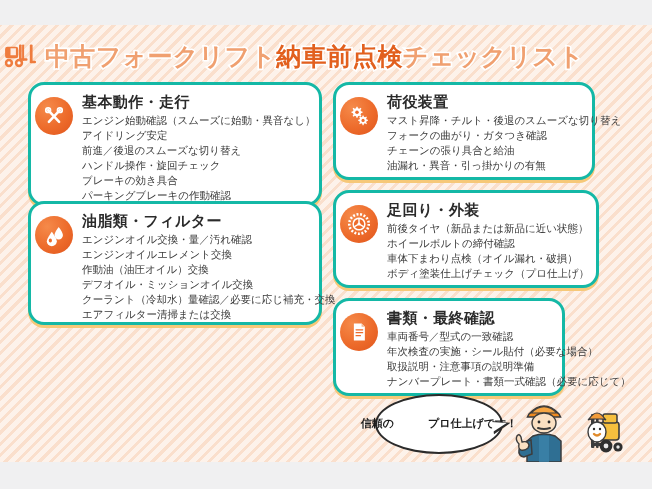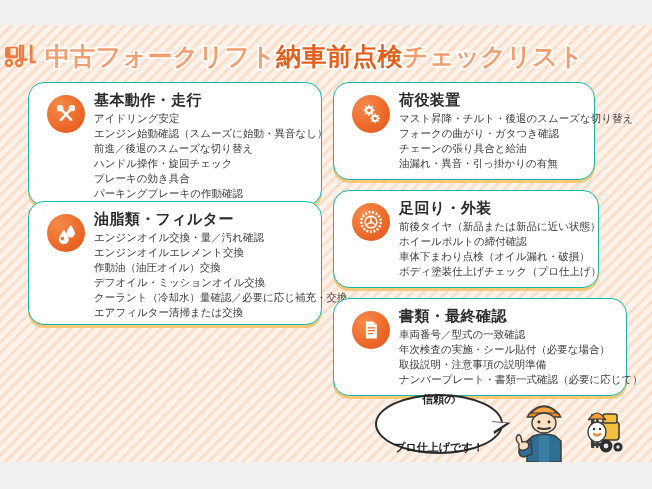--- a/index.html
+++ b/index.html
@@ -42,25 +42,25 @@
   .t-strong{
     color:#e2601e;
     -webkit-text-stroke:3.2px #ffffff;
     paint-order:stroke fill;
   }
 
   
   .card{
     position:absolute;
     background:#ffffff;
-    border:1px solid #14b8a6;
+    border:3px solid #14b8a6;
     border-radius:16px;
     box-shadow:0 3px 0 0 #f6c878;
     box-sizing:border-box;
-    padding:9px 10px 8px 18px;
+    padding:9px 10px 8px 4px;
     display:flex;
   }
   .card-icon{
     width:38px;height:38px;border-radius:50%;
     flex:0 0 auto;margin-right:9px;margin-top:3px;
     background:radial-gradient(circle at 32% 28%, #f58a4a 0%, #ed6b2b 55%, #e0551c 100%);
     display:flex;align-items:center;justify-content:center;
   }
   .card-body{flex:1 1 auto;min-width:0;}
   .card-title{
@@ -72,28 +72,28 @@
     font-size:10.5px;color:#3a3a3a;line-height:1.42;white-space:nowrap;
   }
 
   
   #card-basic   {left:28px;  top:82px;  width:294px; height:124px;}
   #card-oil     {left:28px;  top:201px; width:294px; height:124px;}
   #card-elec    {left:28px;  top:348px; width:294px; height:98px;}
   
   #card-cargo   {left:333px; top:82px;  width:262px; height:98px;justify-content:space-between;}
   #card-chassis {left:333px; top:190px; width:266px; height:98px;}
-  #card-docs    {left:333px; top:298px; width:294px; height:98px;}
+  #card-docs    {left:333px; top:298px; width:232px; height:98px;}
 
   
   .mascot-zone{position:absolute;left:375px;top:392px;width:252px;height:70px;}
   .bubble{
     position:absolute;left:0;top:2px;width:124px;height:56px;
     background:#ffffff;border:2px solid #2b2b2b;border-radius:50%/50%;
-    display:flex;flex-direction:column;align-items:center;justify-content:center;
+    display:flex;flex-direction:row;align-items:center;justify-content:center;
     line-height:1.3;
     gap:34px;
   }
   .bubble span{
     font-size:11px;font-weight:bold;color:#1c1c1c;white-space:nowrap;
   }
   .bubble-tail{
     position:absolute;left:118px;top:28px;width:0;height:0;
     border-left:18px solid #2b2b2b;
     border-top:4px solid transparent;
@@ -150,22 +150,22 @@
           <line x1="7" y1="7" x2="22" y2="23"></line>
           <line x1="23" y1="7" x2="8" y2="23"></line>
         </g>
         <circle cx="7" cy="7" r="3.2" fill="none" stroke="#ffffff" stroke-width="2.4"></circle>
         <circle cx="23" cy="7" r="3.2" fill="none" stroke="#ffffff" stroke-width="2.4"></circle>
       </svg>
     </div>
     <div class="card-body">
       <div class="card-title">基本動作・走行</div>
       <ul class="card-list">
+        <li>エンジン始動確認（スムーズに始動・異音なし）</li>
         <li>アイドリング安定</li>
-        <li>エンジン始動確認（スムーズに始動・異音なし）</li>
         <li>前進／後退のスムーズな切り替え</li>
         <li>ハンドル操作・旋回チェック</li>
         <li>ブレーキの効き具合</li>
         <li>パーキングブレーキの作動確認</li>
       </ul>
     </div>
   </div>
 
   <div class="card" id="card-oil">
     <div class="card-icon">

